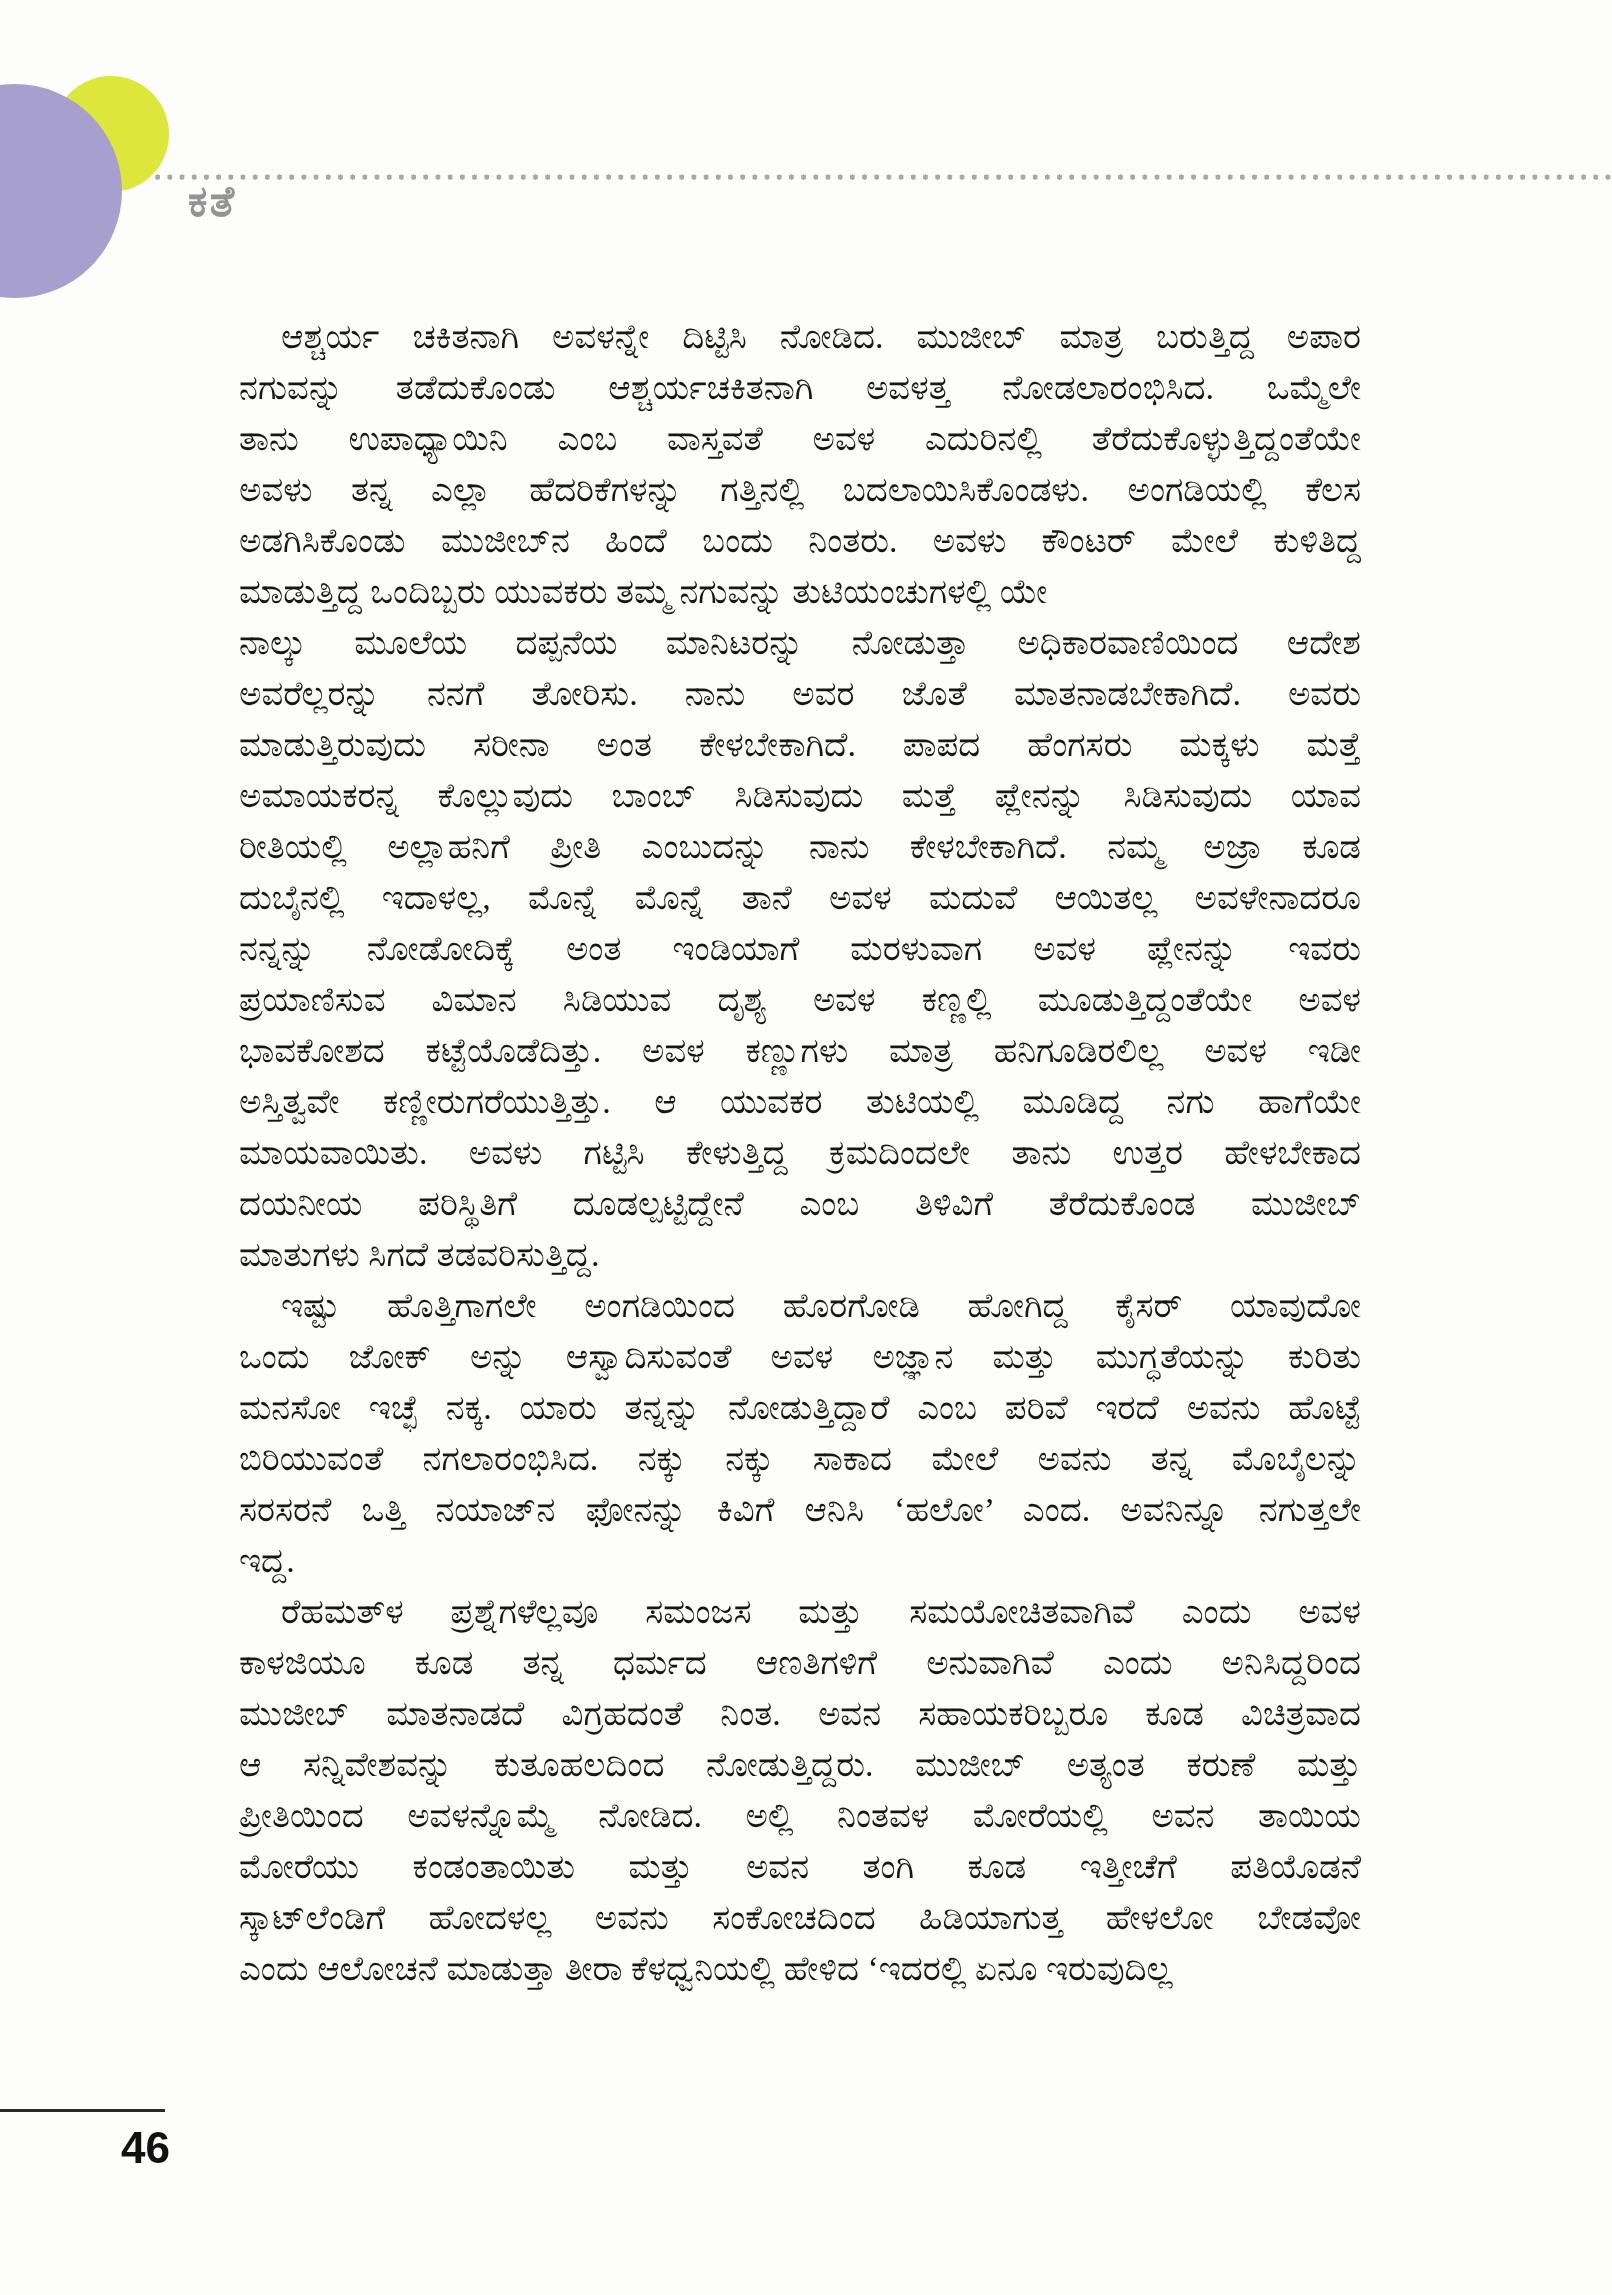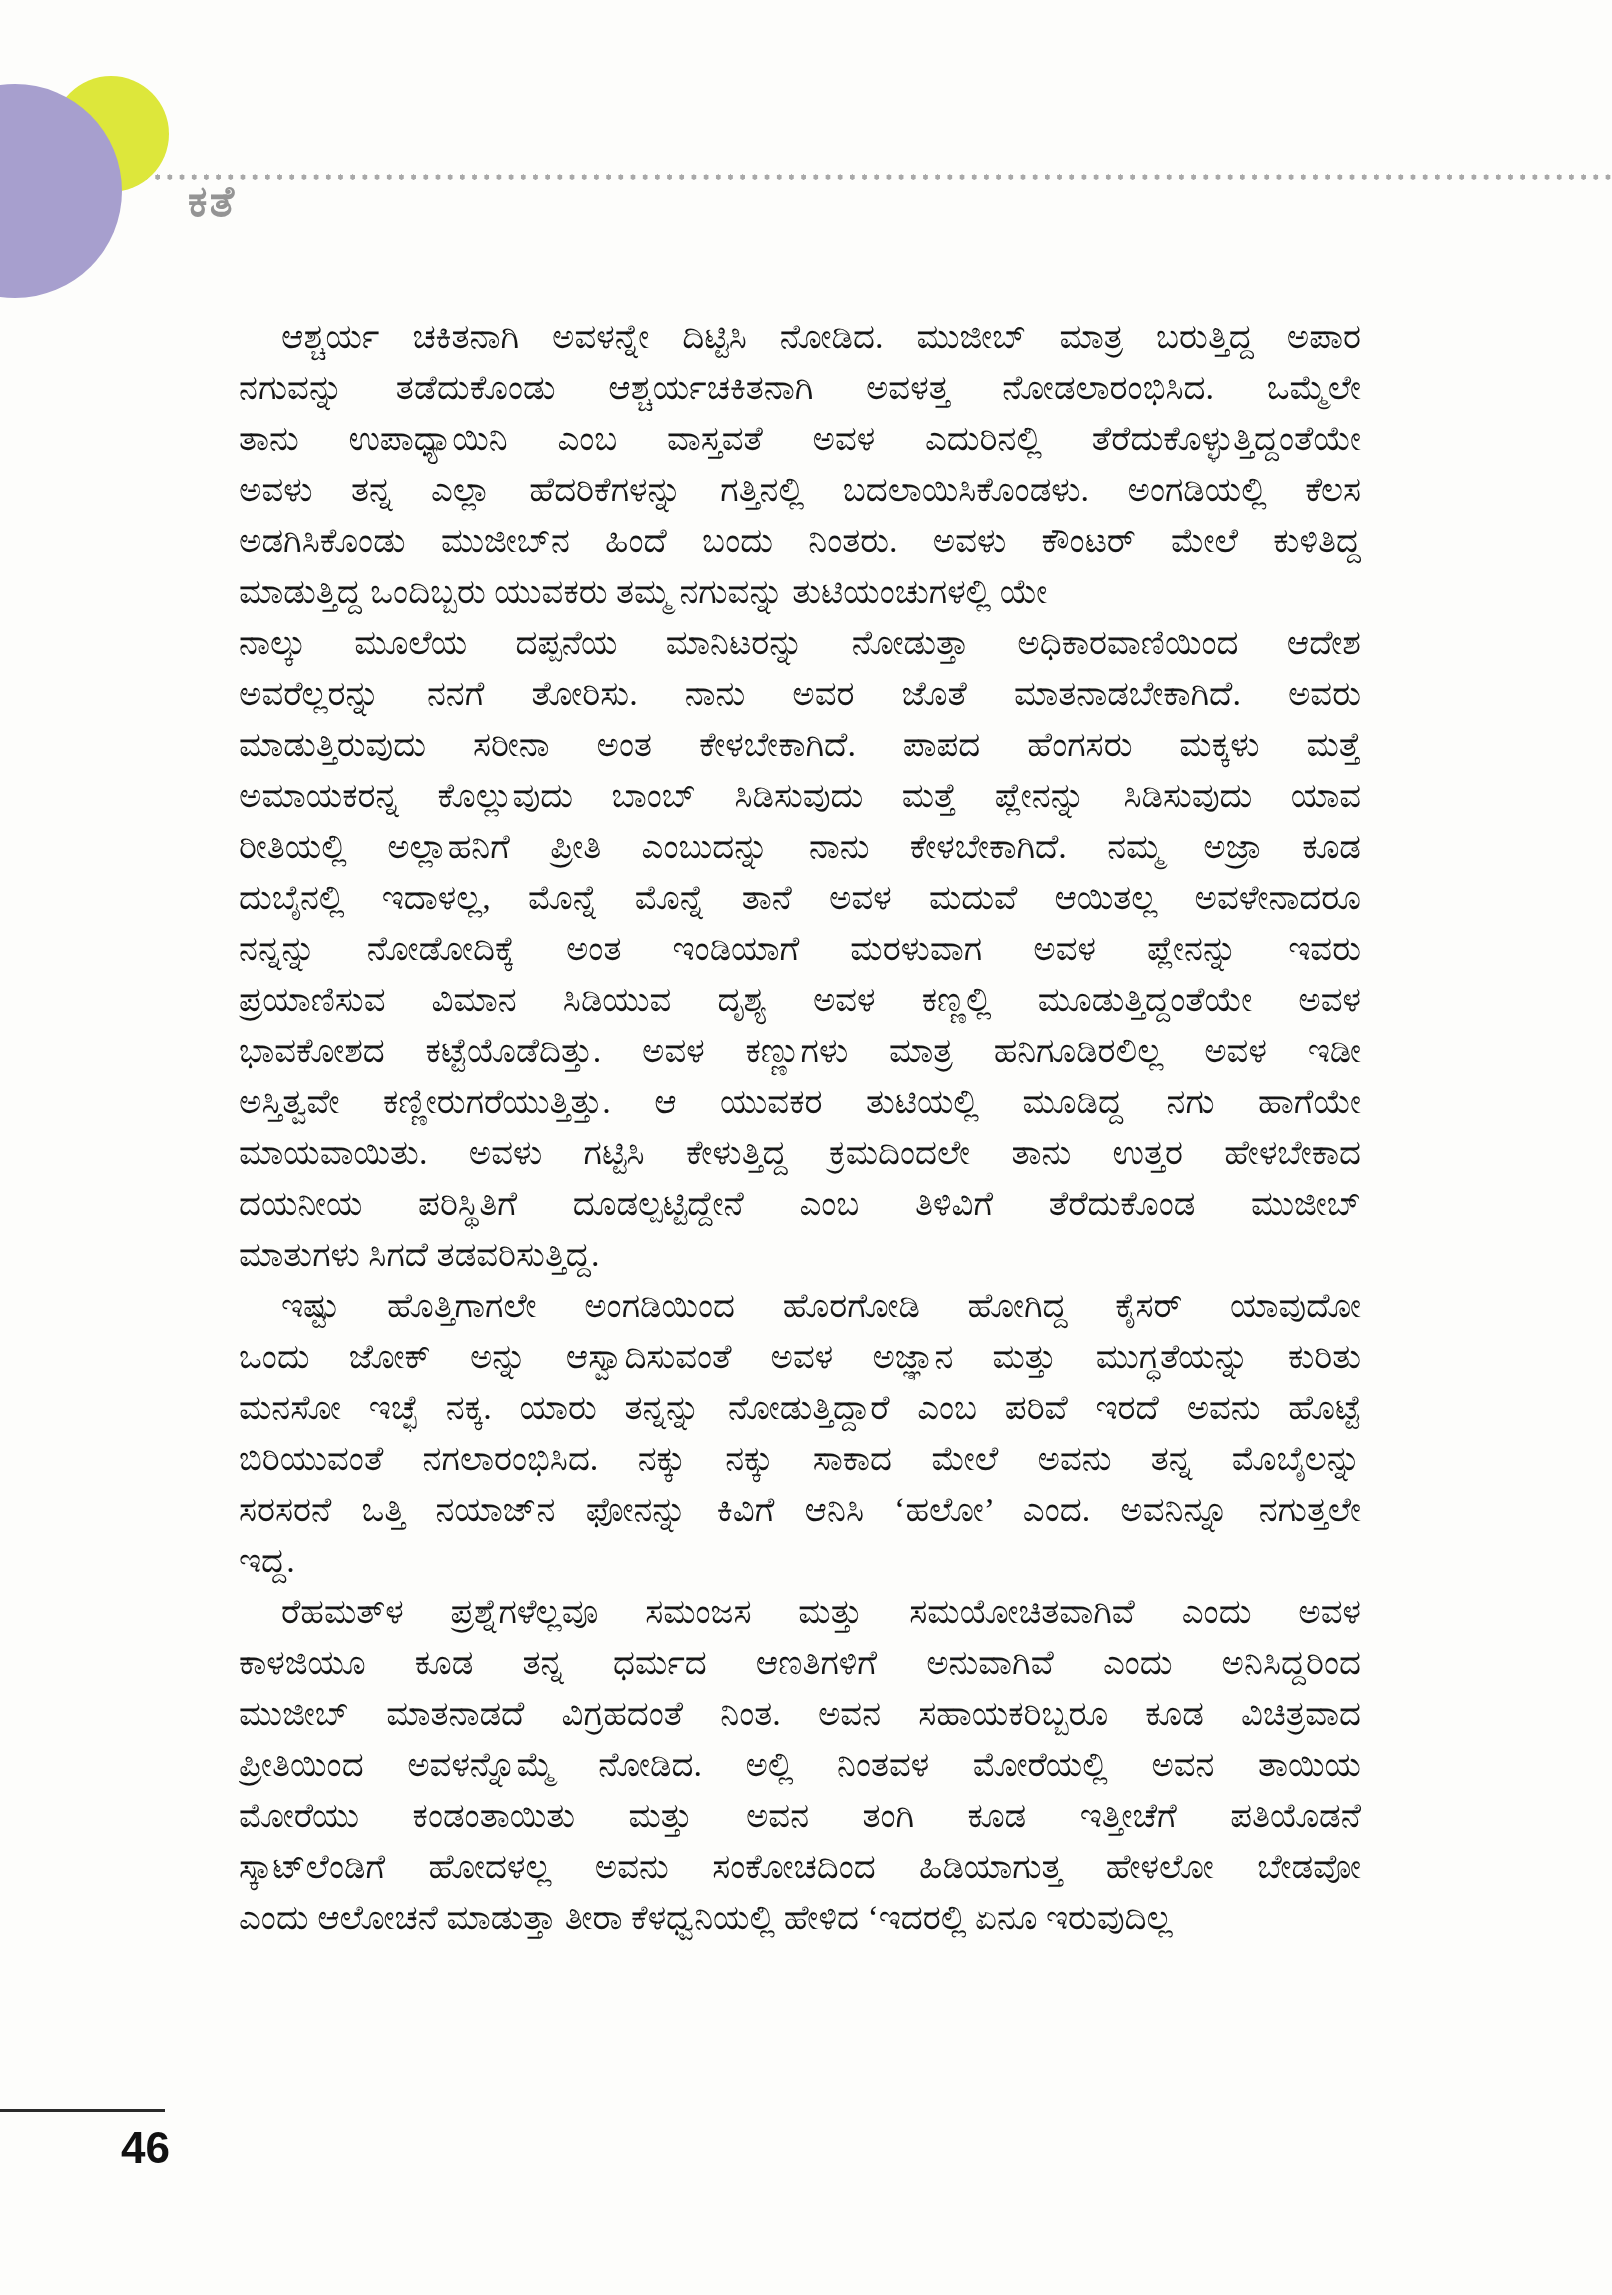--- a/index.html
+++ b/index.html
@@ -90,20 +90,21 @@
       <div class="tline">ಒಂದು ಜೋಕ್ ಅನ್ನು ಆಸ್ವಾದಿಸುವಂತೆ ಅವಳ ಅಜ್ಞಾನ ಮತ್ತು ಮುಗ್ಧತೆಯನ್ನು ಕುರಿತು</div>
       <div class="tline">ಮನಸೋ ಇಚ್ಛೆ ನಕ್ಕ. ಯಾರು ತನ್ನನ್ನು ನೋಡುತ್ತಿದ್ದಾರೆ ಎಂಬ ಪರಿವೆ ಇರದೆ ಅವನು ಹೊಟ್ಟೆ</div>
       <div class="tline">ಬಿರಿಯುವಂತೆ ನಗಲಾರಂಭಿಸಿದ. ನಕ್ಕು ನಕ್ಕು ಸಾಕಾದ ಮೇಲೆ ಅವನು ತನ್ನ ಮೊಬೈಲನ್ನು</div>
       <div class="tline">ಸರಸರನೆ ಒತ್ತಿ ನಯಾಜ್‌ನ ಫೋನನ್ನು ಕಿವಿಗೆ ಆನಿಸಿ ‘ಹಲೋ’ ಎಂದ. ಅವನಿನ್ನೂ ನಗುತ್ತಲೇ</div>
       <div class="tline end">ಇದ್ದ.</div>
     </div>
     <div class="para">
       <div class="tline first">ರೆಹಮತ್‌ಳ ಪ್ರಶ್ನೆಗಳೆಲ್ಲವೂ ಸಮಂಜಸ ಮತ್ತು ಸಮಯೋಚಿತವಾಗಿವೆ ಎಂದು ಅವಳ</div>
       <div class="tline">ಕಾಳಜಿಯೂ ಕೂಡ ತನ್ನ ಧರ್ಮದ ಆಣತಿಗಳಿಗೆ ಅನುವಾಗಿವೆ ಎಂದು ಅನಿಸಿದ್ದರಿಂದ</div>
       <div class="tline">ಮುಜೀಬ್ ಮಾತನಾಡದೆ ವಿಗ್ರಹದಂತೆ ನಿಂತ. ಅವನ ಸಹಾಯಕರಿಬ್ಬರೂ ಕೂಡ ವಿಚಿತ್ರವಾದ</div>
+      <div class="tline">ಆ ಸನ್ನಿವೇಶವನ್ನು ಕುತೂಹಲದಿಂದ ನೋಡುತ್ತಿದ್ದರು. ಮುಜೀಬ್ ಅತ್ಯಂತ ಕರುಣೆ ಮತ್ತು</div>
       <div class="tline">ಪ್ರೀತಿಯಿಂದ ಅವಳನ್ನೊಮ್ಮೆ ನೋಡಿದ. ಅಲ್ಲಿ ನಿಂತವಳ ಮೋರೆಯಲ್ಲಿ ಅವನ ತಾಯಿಯ</div>
       <div class="tline">ಮೋರೆಯು ಕಂಡಂತಾಯಿತು ಮತ್ತು ಅವನ ತಂಗಿ ಕೂಡ ಇತ್ತೀಚೆಗೆ ಪತಿಯೊಡನೆ</div>
       <div class="tline">ಸ್ಕಾಟ್‌ಲೆಂಡಿಗೆ ಹೋದಳಲ್ಲ ಅವನು ಸಂಕೋಚದಿಂದ ಹಿಡಿಯಾಗುತ್ತ ಹೇಳಲೋ ಬೇಡವೋ</div>
       <div class="tline end">ಎಂದು ಆಲೋಚನೆ ಮಾಡುತ್ತಾ ತೀರಾ ಕೆಳಧ್ವನಿಯಲ್ಲಿ ಹೇಳಿದ ‘ಇದರಲ್ಲಿ ಏನೂ ಇರುವುದಿಲ್ಲ</div>
     </div>
   </div>
 
 <div class="footer-rule"></div>
 <div class="page-number">46</div>
 

